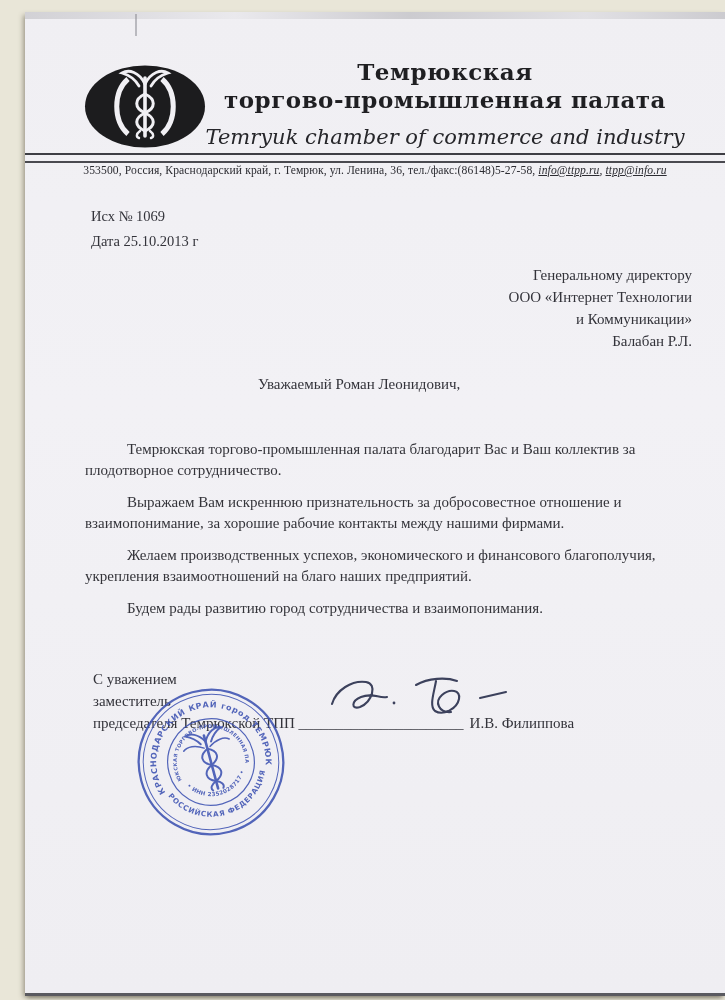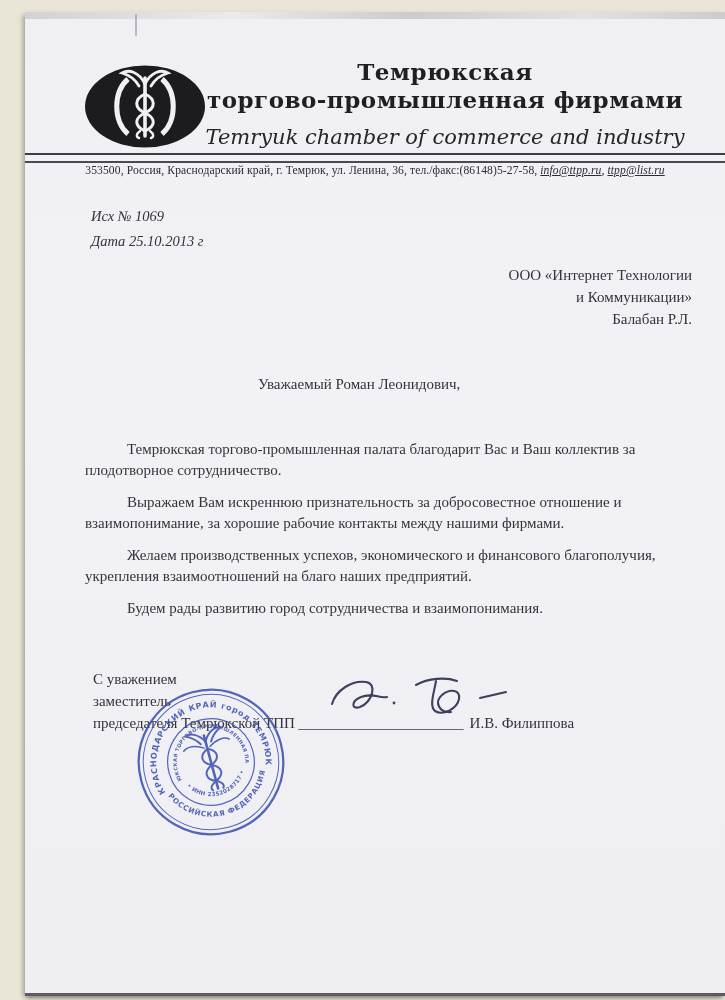--- a/index.html
+++ b/index.html
@@ -24,21 +24,21 @@
   .title-block{position:absolute;left:140px;top:46px;width:560px;text-align:center;color:#1f1f22;}
   .title-line{font-family:"DejaVu Serif", serif;font-weight:700;font-size:23px;line-height:28px;letter-spacing:.5px;}
   .subtitle{font-family:"DejaVu Serif", serif;font-style:italic;font-size:21px;margin-top:11px;color:#26262a;}
   .double-rule{position:absolute;left:0;top:141px;width:700px;height:6px;
     border-top:2px solid #3e3e44;border-bottom:2px solid #4a4a50;}
   .address{position:absolute;left:0;top:152px;width:700px;text-align:center;
     font-size:11.6px;color:#2c2c32;letter-spacing:.1px;}
   .address i{font-style:italic;text-decoration:underline;}
 
   
-  .ref-block{position:absolute;left:66px;top:192px;font-style:italic;font-size:14.5px;line-height:25px;color:#33333a;}
+  .ref-block{position:absolute;left:66px;top:192px;font-size:14.5px;line-height:25px;color:#33333a;}
 
   
   .recipient{position:absolute;right:33px;top:252px;text-align:right;font-size:15px;line-height:22px;color:#33333a;}
 
   
   .salutation{position:absolute;left:233px;top:364px;font-size:15px;color:#33333a;}
   .letter-body{position:absolute;left:60px;top:427px;width:612px;font-size:15px;line-height:21px;color:#34343a;font-family:Liberation Serif, serif;}
   .letter-body p{margin:0 0 11px 0;white-space:pre-line;text-indent:42px;}
 
   
@@ -70,34 +70,35 @@
         <path d="M62,30 C51,35 51,44 62,49 C73,54 73,62 62,67" stroke-width="3"></path>
         <path d="M62,30 C73,35 73,44 62,49 C51,54 51,62 62,67" stroke-width="3"></path>
         <path d="M57,67 C53,70 53,73 56,74" stroke-width="2.4"></path>
         <path d="M67,67 C71,70 71,73 68,74" stroke-width="2.4"></path>
       </g>
     </svg>
   </div>
 
   <div class="title-block">
     <div class="title-line">Темрюкская</div>
-    <div class="title-line">торгово-промышленная фирмами</div>
+    <div class="title-line">торгово-промышленная палата</div>
     <div class="subtitle">Temryuk chamber of commerce and industry</div>
   </div>
 
   <div class="double-rule"></div>
 
-  <div class="address"><span>353500, Россия, Краснодарский край, г. Темрюк, ул. Ленина, 36, тел./факс:(86148)5-27-58, </span><i>info@ttpp.ru</i><span>,  </span><i>ttpp@list.ru</i></div>
+  <div class="address"><span>353500, Россия, Краснодарский край, г. Темрюк, ул. Ленина, 36, тел./факс:(86148)5-27-58, </span><i>info@ttpp.ru</i><span>,  </span><i>ttpp@info.ru</i></div>
 
   <div class="ref-block">
     <div>Исх № 1069</div>
     <div>Дата 25.10.2013 г</div>
   </div>
 
   <div class="recipient">
+    <div>Генеральному директору</div>
     <div>ООО «Интернет Технологии</div>
     <div>и Коммуникации»</div>
     <div>Балабан Р.Л.</div>
   </div>
 
   <div class="salutation">Уважаемый Роман Леонидович,</div>
 
   <div class="letter-body">
     <p>Темрюкская торгово-промышленная палата благодарит Вас и Ваш коллектив за
 плодотворное сотрудничество.</p>

